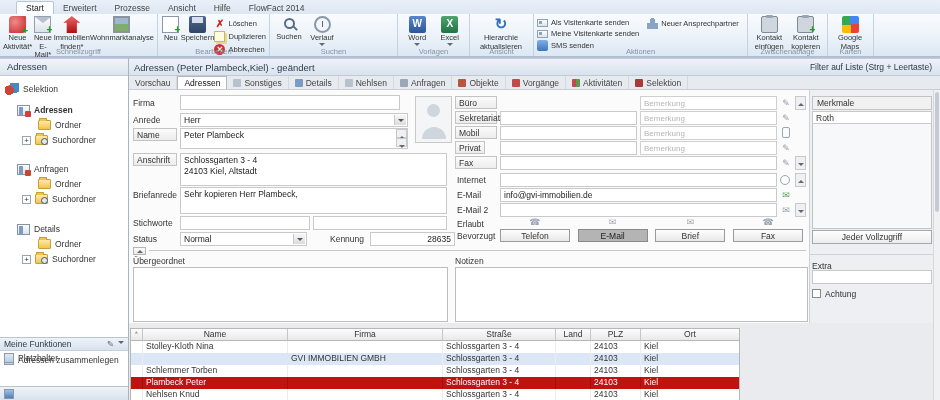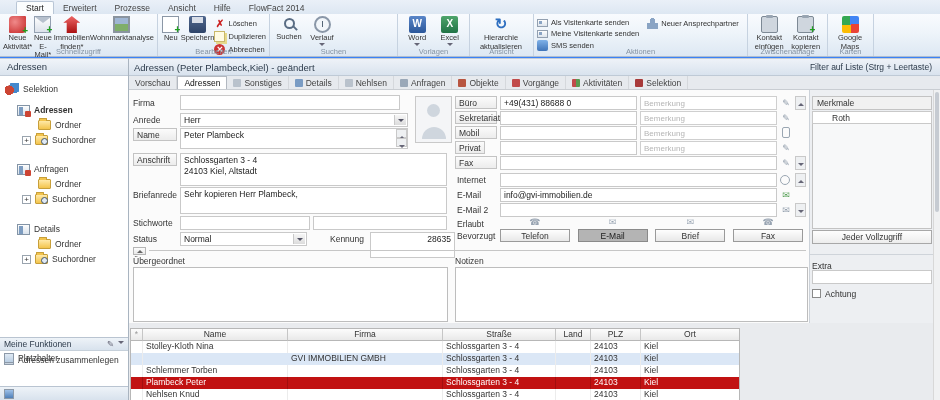--- a/index.html
+++ b/index.html
@@ -1,18 +1,18 @@
 <!DOCTYPE html>
 <html><head>
 <meta charset="utf-8">
 <style>
 *{margin:0;padding:0;box-sizing:border-box;}
 html,body{width:940px;height:400px;overflow:hidden;}
 body{font-family:"Liberation Sans",sans-serif;font-size:9px;color:#333;background:#fff;}
-.screen{position:relative;width:940px;height:400px;background:#3b82f6;}
+.screen{position:relative;width:940px;height:400px;background:#fca5a5;}
 .abs{position:absolute;}
 
 
 .ribbon{position:absolute;top:0;left:0;width:940px;height:57px;background:linear-gradient(#f4f8fc,#dde8f3);border-bottom:1px solid #aebdd0;}
 .rtabs{display:flex;height:14px;align-items:flex-end;padding-left:16px;background:linear-gradient(#eaf0f8,#dde7f2);}
 .rtab{padding:1px 9px 1px 9px;font-size:8.5px;color:#444;cursor:default;}
 .rtab.active{background:#fbfdfe;border:1px solid #b9c6d6;border-bottom:none;border-radius:2px 2px 0 0;color:#222;}
 .rbody{position:absolute;top:14px;left:0;right:0;bottom:0;display:flex;background:linear-gradient(#f9fbfe 0%,#eef4fa 45%,#dde8f3 100%);}
 .rgroup{position:relative;height:100%;border-right:1px solid #c6d2e0;padding:1px 3px 9px 3px;display:flex;align-items:flex-start;}
 .rgroup-label{position:absolute;bottom:0;left:0;right:0;text-align:center;font-size:7.5px;color:#8593a2;}
@@ -102,21 +102,21 @@
 .pref-btn{width:70px;height:13px;line-height:12px;text-align:center;border:1px solid #9a9a9a;background:linear-gradient(#fefefe,#e8e8e8);font-size:8.5px;color:#333;cursor:default;}
 .pref-btn.sel{background:#b4b4b4;border-color:#8a8a8a;color:#1c1c1c;}
 .collapse-btn{position:absolute;width:13px;height:8px;border:1px solid #b5b5b5;background:linear-gradient(#fcfcfc,#e9e9e9);}
 .collapse-btn::after{content:"";position:absolute;left:3px;top:2px;border:3px solid transparent;border-bottom-color:#666;border-top:none;}
 .hline{position:absolute;height:1px;background:#c6c6c6;}
 .bigbox{position:absolute;background:#fff;border:1px solid #bdbdbd;}
 .graylink{color:#b0b0b0;margin-top:24px;}
 
 .rpanel-hd{position:absolute;border:1px solid #c3c3c3;background:#f1f1f1;font-size:8.5px;padding:1px 4px;}
 .rpanel-list{position:absolute;background:#f7f8f9;border:1px solid #c3c3c3;}
-.rpanel-item{height:13px;line-height:12px;background:#fff;border:1px solid #c9c9c9;margin:-1px -1px 8px -1px;padding:0 19px;font-size:8.5px;}
+.rpanel-item{height:13px;line-height:12px;background:#fff;border:1px solid #c9c9c9;margin:-1px -1px 8px -1px;padding:0 3px;font-size:8.5px;}
 .vz-btn{position:absolute;background:linear-gradient(#fefefe,#ededed);border:1px solid #a8a8a8;text-align:center;font-size:8.5px;line-height:13px;cursor:default;}
 .checkbox{display:inline-block;width:9px;height:9px;border:1px solid #8a8a8a;background:#fff;vertical-align:-1px;margin-right:4px;}
 
 .tbl-strip{position:absolute;left:0;top:264px;width:811px;height:78px;background:#e9ebee;}
 .tbl{position:absolute;left:1px;top:269px;width:610px;height:73px;background:#fff;border:1px solid #b7b7b7;overflow:hidden;}
 .th,.td{position:absolute;height:12px;line-height:11px;font-size:8.5px;overflow:hidden;white-space:nowrap;}
 .th{background:linear-gradient(#fcfcfc,#e9e9e9);border-right:1px solid #c6c6c6;border-bottom:1px solid #b7b7b7;text-align:center;color:#333;}
 .td{padding-left:3px;border-right:1px solid #ececec;}
 .trow2{position:absolute;left:0;width:608px;height:12px;}
 .trow2.alt{background:#dbe7f6;}
@@ -408,26 +408,25 @@
     <div class="lbl" style="left:4px;top:131px">Briefanrede</div>
     <div class="field" style="left:51px;top:128px;width:267px;height:27px">Sehr kopieren Herr Plambeck,</div>
 
     <div class="lbl" style="left:4px;top:159px">Stichworte</div>
     <div class="field" style="left:51px;top:157px;width:130px;height:14px"></div>
     <div class="field" style="left:184px;top:157px;width:134px;height:14px"></div>
 
     <div class="lbl" style="left:4px;top:175px">Status</div>
     <div class="selectbox" style="left:51px;top:173px;width:127px;height:14px"><span>Normal</span><i></i></div>
     <div class="lbl" style="left:201px;top:175px">Kennung</div>
-    <div class="field" style="left:241px;top:173px;width:85px;height:26px;text-align:right">28635</div>
+    <div class="field" style="left:241px;top:173px;width:85px;height:14px;text-align:right">28635</div>
 
     <div class="avatar" style="left:286px;top:37px;width:37px;height:47px"></div>
 
     <div class="lbl-box" style="left:326px;top:37px;width:42px">Büro</div>
-    <div class="field" style="left:371px;top:37px;width:137px;height:14px">+49(431) 88688 0</div>
     <input class="phfield" style="left: 511px; top: 37px; width: 137px; height: 14px;" placeholder="Bemerkung">
     <div class="rowico" style="left:651px;top:38px">✎</div>
     <div class="spin up" style="left:666px;top:37px;height:14px"></div>
 
     <div class="lbl-box" style="left:326px;top:52px;width:42px">Sekretariat</div>
     <div class="field" style="left:371px;top:52px;width:137px;height:14px"></div>
     <input class="phfield" style="left: 511px; top: 52px; width: 137px; height: 14px;" placeholder="Bemerkung">
     <div class="rowico" style="left:651px;top:53px">✎</div>
 
     <div class="lbl-box" style="left:326px;top:67px;width:42px">Mobil</div>

